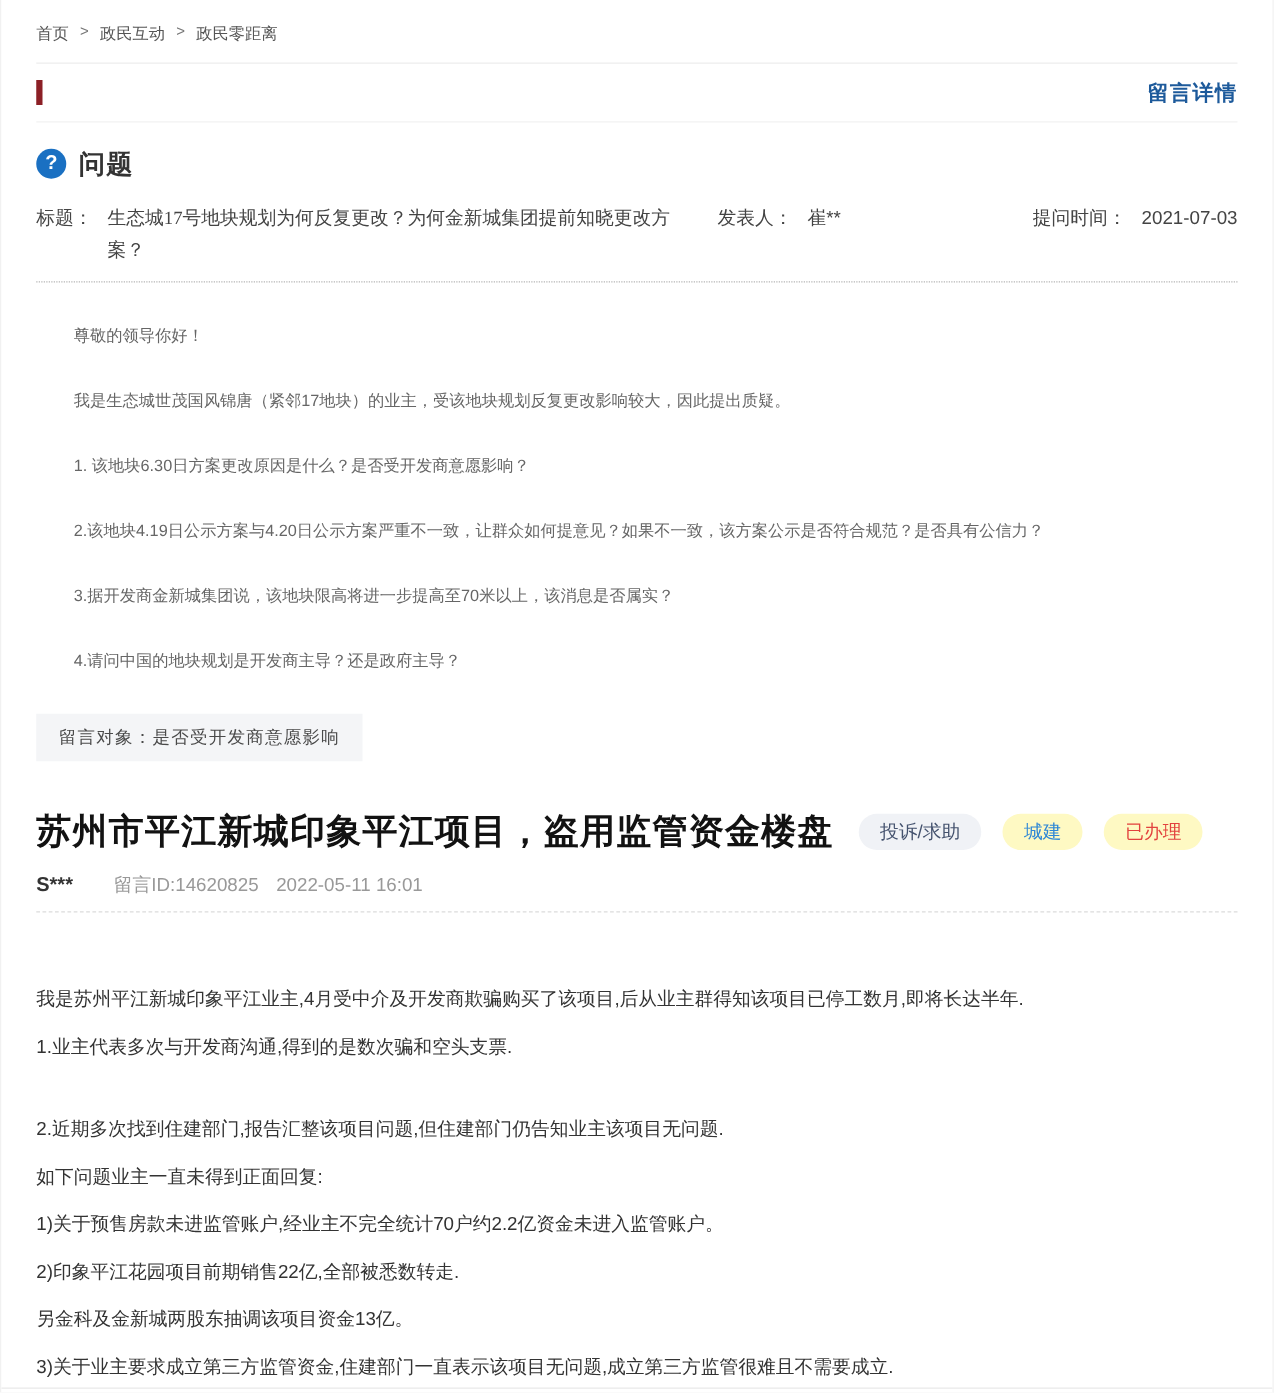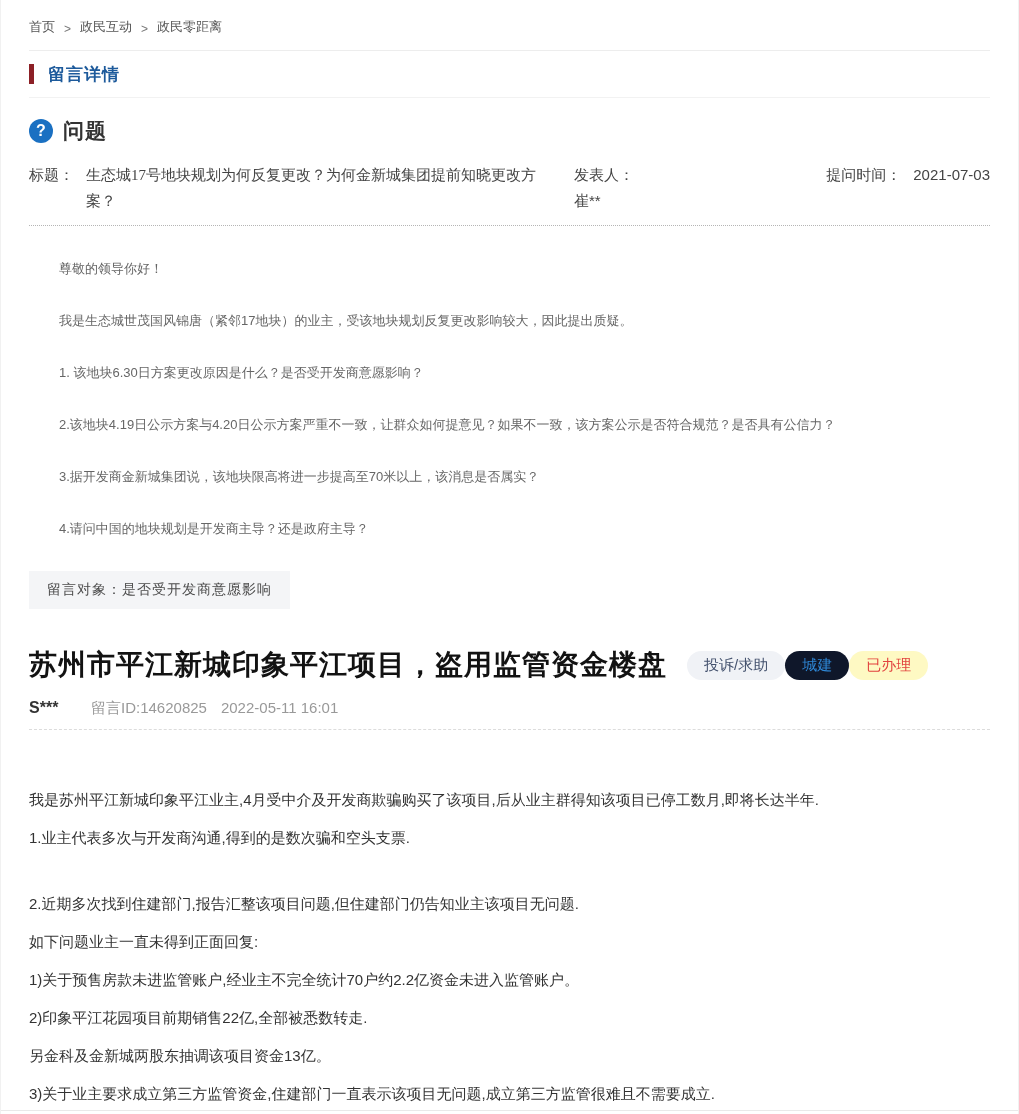--- a/index.html
+++ b/index.html
@@ -6,67 +6,67 @@
   html,body { background:#f5f5f5; }
   body { font-family:"Liberation Sans","DejaVu Sans",sans-serif; }
   .page {
     position:relative; width:1019px; height:1114px; margin:0 auto;
     background:#ffffff; overflow:hidden;
     border-left:1px solid #f1f1f1; border-right:1px solid #f1f1f1;
   }
   .inner { padding:0 28px; }
 
   
-  .breadcrumb { padding-top:18px; font-size:13px; color:#555; display:flex; align-items:flex-end; gap:9px; }
+  .breadcrumb { padding-top:18px; font-size:13px; color:#555; display:flex; align-items:flex-start; gap:9px; }
   .breadcrumb a { color:#555; text-decoration:none; cursor:pointer; }
   .breadcrumb .sep { color:#777; font-size:12px; }
   .divider { border-top:1px solid #ededed; margin-top:14px; }
   .divider-light { border-top:1px solid #f2f2f2; }
 
   
-  .section-header { display:flex; align-items:center; height:46px; }
+  .section-header { display:flex; align-items:center; height:46px;justify-content:space-between; }
   .accent-bar { width:5px; height:20px; background:#8c2026; margin-right:14px; }
   .section-title { font-size:17px; font-weight:bold; color:#1d5a9b; letter-spacing:1px; }
 
   
   .q-heading { margin-top:19px; display:flex; align-items:center; gap:10px; }
   .q-icon {
     width:24px; height:24px; border-radius:50%; background:#1a70c2; color:#fff;
     font-size:16px; font-weight:bold; display:flex; align-items:center; justify-content:center;
   }
   .q-heading h3 { font-size:21px; font-weight:bold; color:#333; letter-spacing:1px;text-align:center; }
 
   
   .q-meta { margin-top:17px; display:flex; font-size:15px; color:#444; line-height:26px; }
   .q-meta .lbl { color:#444; margin-right:12px; white-space:nowrap; }
   .q-title-group { display:flex; width:545px;font-family:Liberation Serif, serif; }
   .q-title-text { width:450px; }
-  .q-author-group { display:flex;flex-direction:column; }
+  .q-author-group { display:flex; }
   .q-time-group { margin-left:auto; display:flex;text-align:center; }
 
   .dotted { border-top:1px dotted #b5b5b5; margin-top:11px; }
 
   
   .q-body { padding:33px 0 0 30px; font-size:13px; color:#666; }
   .q-body p { line-height:20px; margin-bottom:32px; }
   .q-body p:last-child { }
 
   
   .target-box {
     display:inline-block; background:#f4f5f7; padding:10px 18px;
     font-size:14px; color:#4a4a4a; letter-spacing:1px;
   }
 
   
   .msg-title-row { margin-top:37px; display:flex; align-items:center; }
   .msg-title { font-size:28px; font-weight:bold; color:#121212; letter-spacing:1px; }
-  .tags { display:flex; margin-left:20px; }
+  .tags { display:flex; gap:17px; margin-left:20px; }
   .tag { padding:5px 17px; border-radius:17px; font-size:15px; white-space:nowrap; }
   .tag-gray { background:#f0f2f6; color:#44526e; }
-  .tag-blue { background:#0f172a; color:#2e87d6; }
+  .tag-blue { background:#fef9c3; color:#2e87d6; }
   .tag-red  { background:#fef9c3; color:#e2433f; }
 
   
   .msg-meta { margin-top:15px; display:flex; align-items:baseline; font-size:15px; color:#999; }
   .msg-author { color:#333; font-weight:bold; font-size:16px; width:62px; }
   .msg-id { margin-right:14px; }
   .dashed { border-top:1px dashed #dcdcdc; margin-top:11px; }
 
   
   .msg-body { padding-top:51px; font-size:15px; color:#333; }

